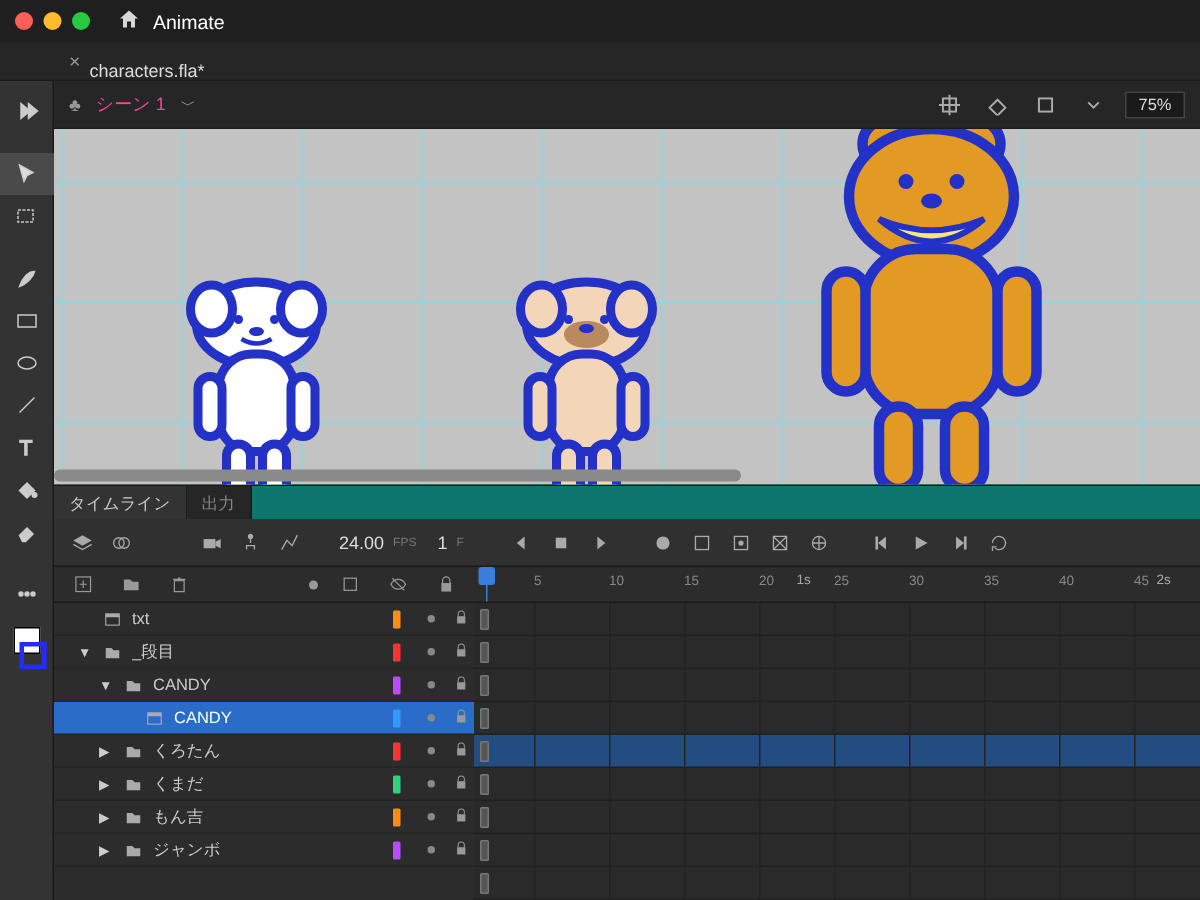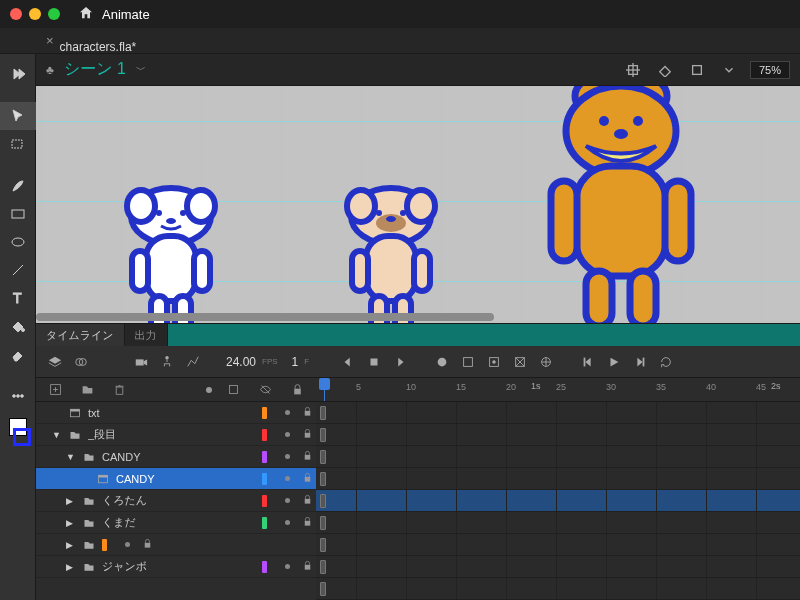--- a/index.html
+++ b/index.html
@@ -18,21 +18,21 @@
   .toolcol .sep { height: 14px; }
   .tool-btn { width: 36px; height: 28px; display: flex; align-items: center; justify-content: center; cursor: pointer; }
   .tool-btn.selected { background: #4a4a4a; }
   .tool-btn svg { width: 16px; height: 16px; fill: #ccc; stroke: #ccc; }
   .swatches { margin-top: 8px; display: flex; flex-direction: column; align-items: center; gap: 2px; }
   .swatch-fill { width: 18px; height: 18px; background: #fff; border: 1px solid #000; }
   .swatch-stroke { width: 18px; height: 18px; border: 3px solid #232cff; background: transparent; margin-top: -10px; margin-left: 8px; }
   .stage-area { flex: 1; display: flex; flex-direction: column; min-width: 0; }
   .scenebar { height: 32px; background: #262626; display: flex; align-items: center; padding: 0 10px; gap: 10px; border-bottom: 1px solid #1a1a1a; }
   .scene-icon { color: #999; }
-  .scene-name { color: #14b8a6; font-size: 16px; }
+  .scene-name { color: #ec4899; font-size: 12px; }
   .scene-drop { color: #999; font-size: 10px; }
   .scenebar .spacer { flex: 1; }
   .zoom-box { background: #1a1a1a; border: 1px solid #444; padding: 2px 8px; color: #ddd; font-size: 11px; }
   .sb-btn { width: 22px; height: 22px; display: flex; align-items: center; justify-content: center; color: #aaa; cursor: pointer; }
   .sb-btn svg { width: 14px; height: 14px; fill: none; stroke: #aaa; stroke-width: 1.5; }
   .canvas-wrap { flex: 1; background: #4a4a4a; overflow: hidden; position: relative; }
   .stage { position: absolute; left: 0; right: 0; top: 0; bottom: 0; background: #c3c3c3; }
   .gridline-v { position: absolute; top: 0; bottom: 0; width: 1px; background: #7bdde8; opacity: .7; }
   .gridline-h { position: absolute; left: 0; right: 0; height: 1px; background: #7bdde8; opacity: .7; }
   .char { position: absolute; }
@@ -525,20 +525,21 @@
                   </svg></span>
               </div>
               <div class="layer-row">
                 <span class="lr-indent" style="width:14px"></span>
                 <span class="lr-tw">▶</span>
                 <span class="lr-ico">
                   <svg viewBox="0 0 16 16">
                     <path d="M2 4h5l2 2h5v7H2z"></path>
                   </svg>
                 </span>
+                <span class="lr-name">もん吉</span>
                 <span class="lr-colchip" style="background:#ff8c1a"></span>
                 <span class="lr-dot"></span>
                 <span class="lr-lock"><svg viewBox="0 0 16 16">
                     <rect x="4" y="7" width="8" height="7"></rect>
                     <path d="M5 7V5a3 3 0 0 1 6 0v2" fill="none" stroke="#999"></path>
                   </svg></span>
               </div>
               <div class="layer-row">
                 <span class="lr-indent" style="width:14px"></span>
                 <span class="lr-tw">▶</span>

